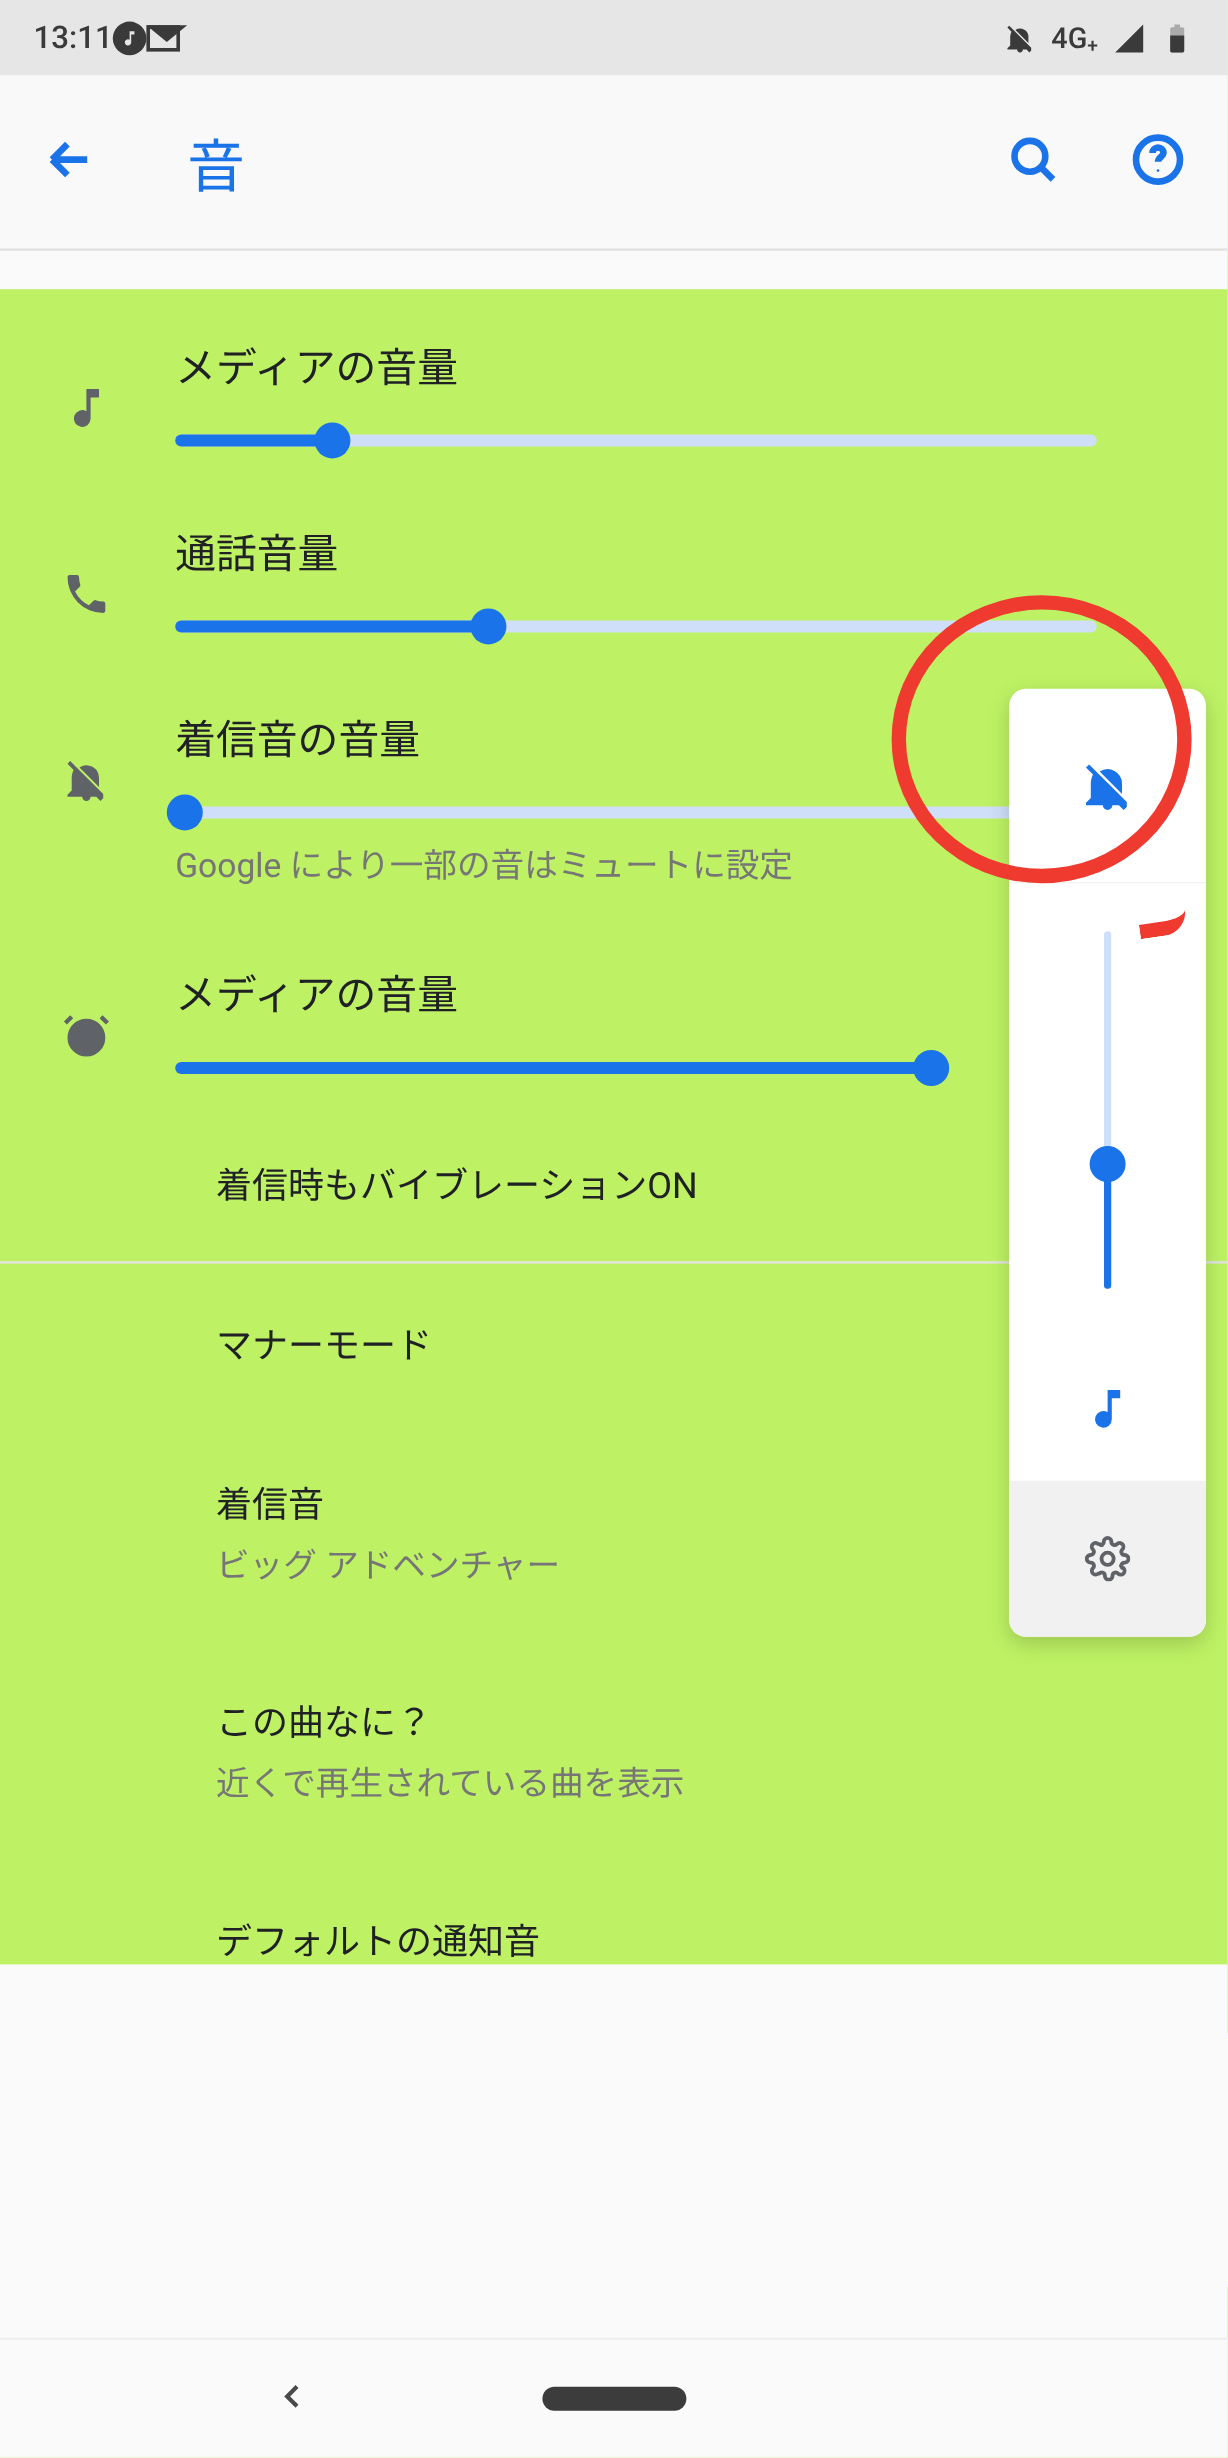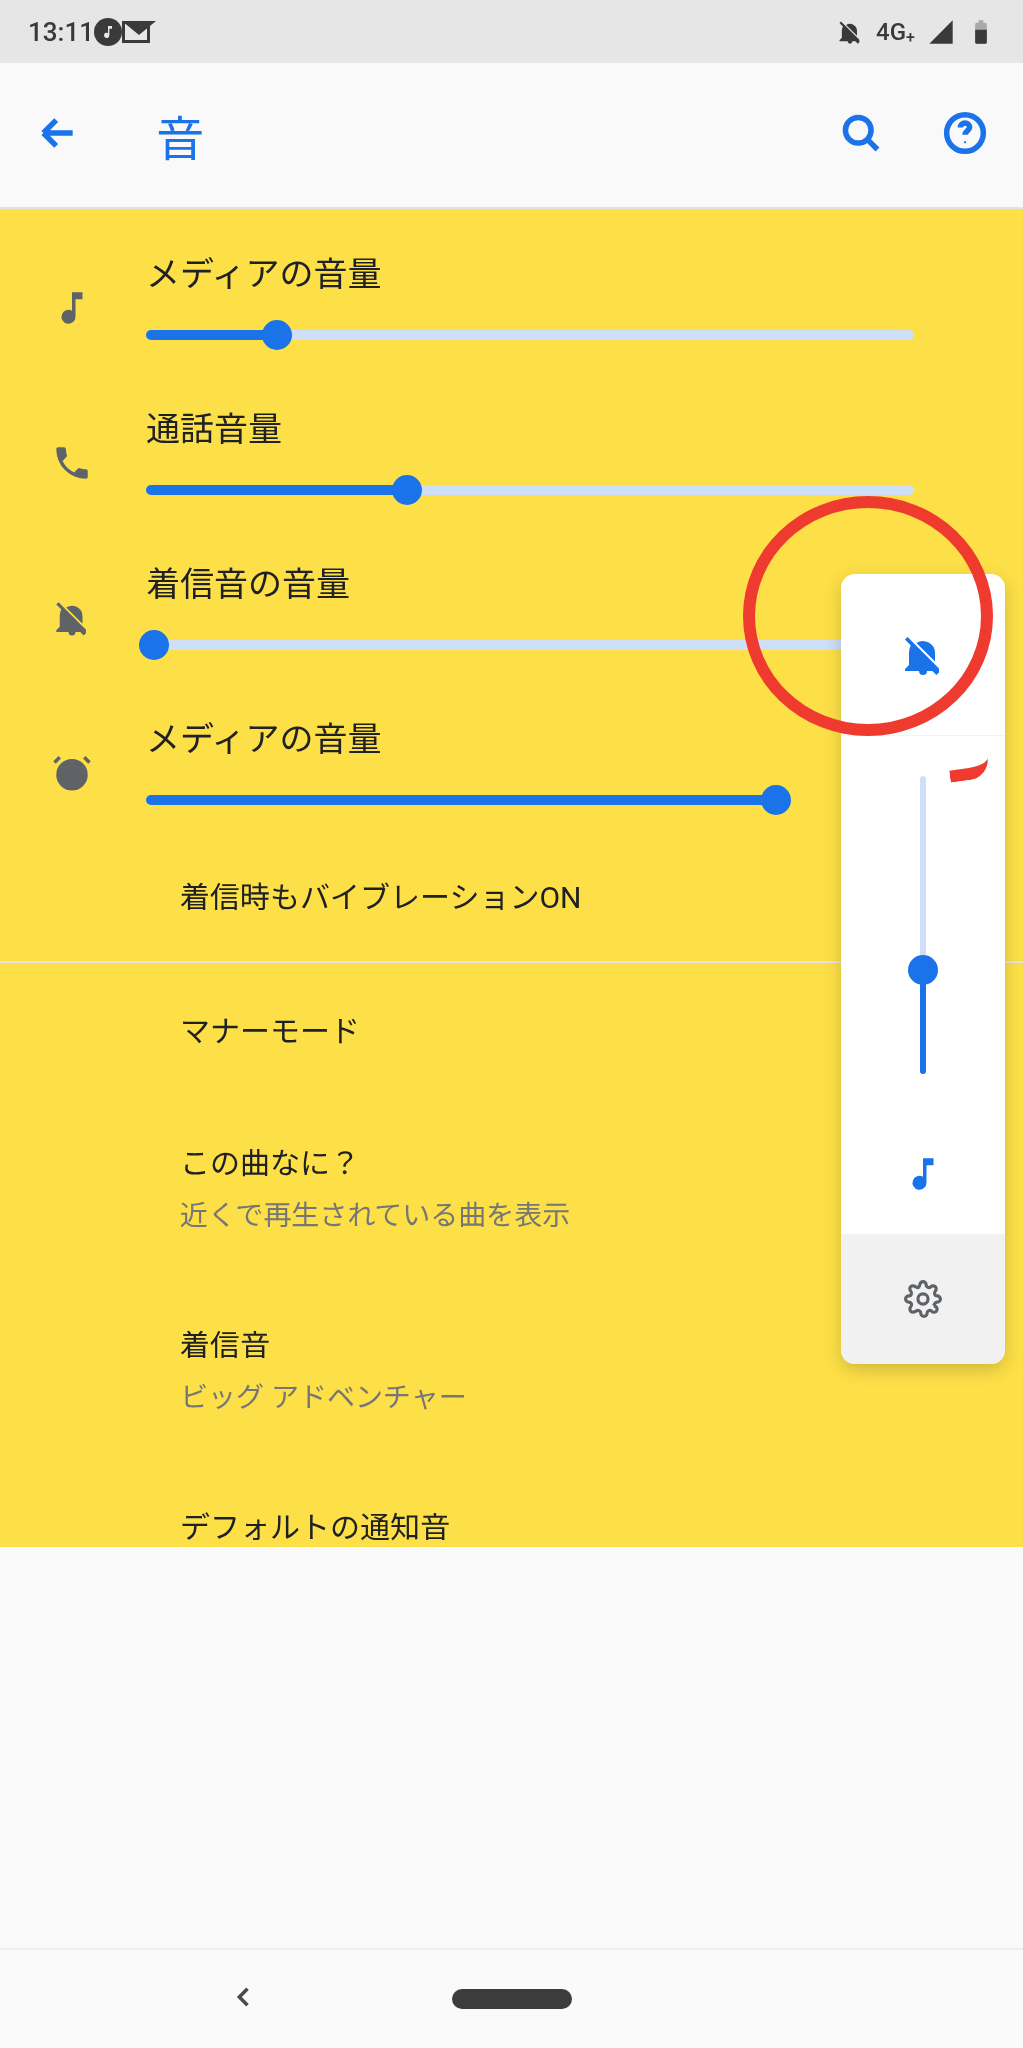--- a/index.html
+++ b/index.html
@@ -41,21 +41,21 @@
       padding: 0 36px;
       border-bottom: 2px solid #e2e2e2;
     }
     .back-btn { color:#1a73e8; }
     .back-btn svg { width: 44px; height: 44px; stroke:#1a73e8; stroke-width:3; fill:none;}
     .app-title { margin-left: 76px; color:#1a73e8; font-size: 48px; font-weight: 400;}
     .app-spacer { flex:1; }
     .toolbar-btn { margin-left: 60px; }
     .toolbar-btn svg { width: 44px; height: 44px; stroke:#1a73e8; stroke-width:3; fill:none;}
     
-    .content { position:relative; background:#fde047; }
+    .content { position:relative; background:#bef264;margin-top:32px; }
     .slider-row { display:flex; align-items:flex-start; padding: 38px 48px 24px 48px; }
     .slider-icon { width: 48px; display:flex; align-items:center; justify-content:center; margin-top: 40px; color:#5f6368;}
     .slider-icon svg { width: 42px; height: 42px; fill:#5f6368; }
     .slider-body { flex:1; margin-left: 50px; }
     .slider-label { font-size: 34px; color:#202124; margin-bottom: 34px; }
     .slider-sub { font-size: 28px; color:#767676; margin-top: 18px;}
     .slider-track { position:relative; height: 10px; border-radius:5px; background:#cfdffa; width: 768px;}
     .slider-fill { position:absolute; left:0; top:0; height:100%; background:#1a73e8; border-radius:5px;}
     .slider-thumb { position:absolute; width:30px; height:30px; background:#1a73e8; border-radius:50%; top:50%; transform:translate(-50%,-50%);}
     .prefs { }
@@ -190,20 +190,21 @@
       <svg viewBox="0 0 24 24">
           <path d="M20 18.7L4.3 3 3 4.3l2.9 2.9C5.3 8.4 5 9.7 5 11v6l-2 2v1h13.7l2 2 1.3-1.3zM12 22a2 2 0 002-2h-4a2 2 0 002 2zM18 11a6 6 0 00-9.3-5L18 15.3z"></path>
         </svg>
     </div>
     <div class="slider-body">
       <div class="slider-label">着信音の音量</div>
       <div class="slider-track">
         <div class="slider-fill" style="width:0%"></div>
         <div class="slider-thumb" style="left:1%"></div>
       </div>
+      <div class="slider-sub">Google により一部の音はミュートに設定</div>
     </div>
   </div>
 
   <div class="slider-row">
     <div class="slider-icon">
       <svg viewBox="0 0 24 24" fill="none" stroke="#5f6368" stroke-width="2">
           <circle cx="12" cy="13" r="8"></circle>
           <path d="M12 9v4l3 2M5 3L2 6m20 0l-3-3"></path>
         </svg>
     </div>
@@ -217,26 +218,26 @@
   </div>
 
   <div class="prefs">
     <div class="pref-row">
       <div class="pref-title">着信時もバイブレーションON</div>
     </div>
     <div class="pref-row pref-divider">
       <div class="pref-title">マナーモード</div>
     </div>
     <div class="pref-row">
+      <div class="pref-title">着信音</div>
+      <div class="pref-sub">ビッグ アドベンチャー</div>
+    </div>
+    <div class="pref-row">
       <div class="pref-title">この曲なに？</div>
       <div class="pref-sub">近くで再生されている曲を表示</div>
-    </div>
-    <div class="pref-row">
-      <div class="pref-title">着信音</div>
-      <div class="pref-sub">ビッグ アドベンチャー</div>
     </div>
     <div class="pref-row" style="padding-bottom:0">
       <div class="pref-title">デフォルトの通知音</div>
     </div>
   </div>
 </div>
 
 <div class="volume-panel">
   <div class="vol-top">
     <svg viewBox="0 0 24 24">

